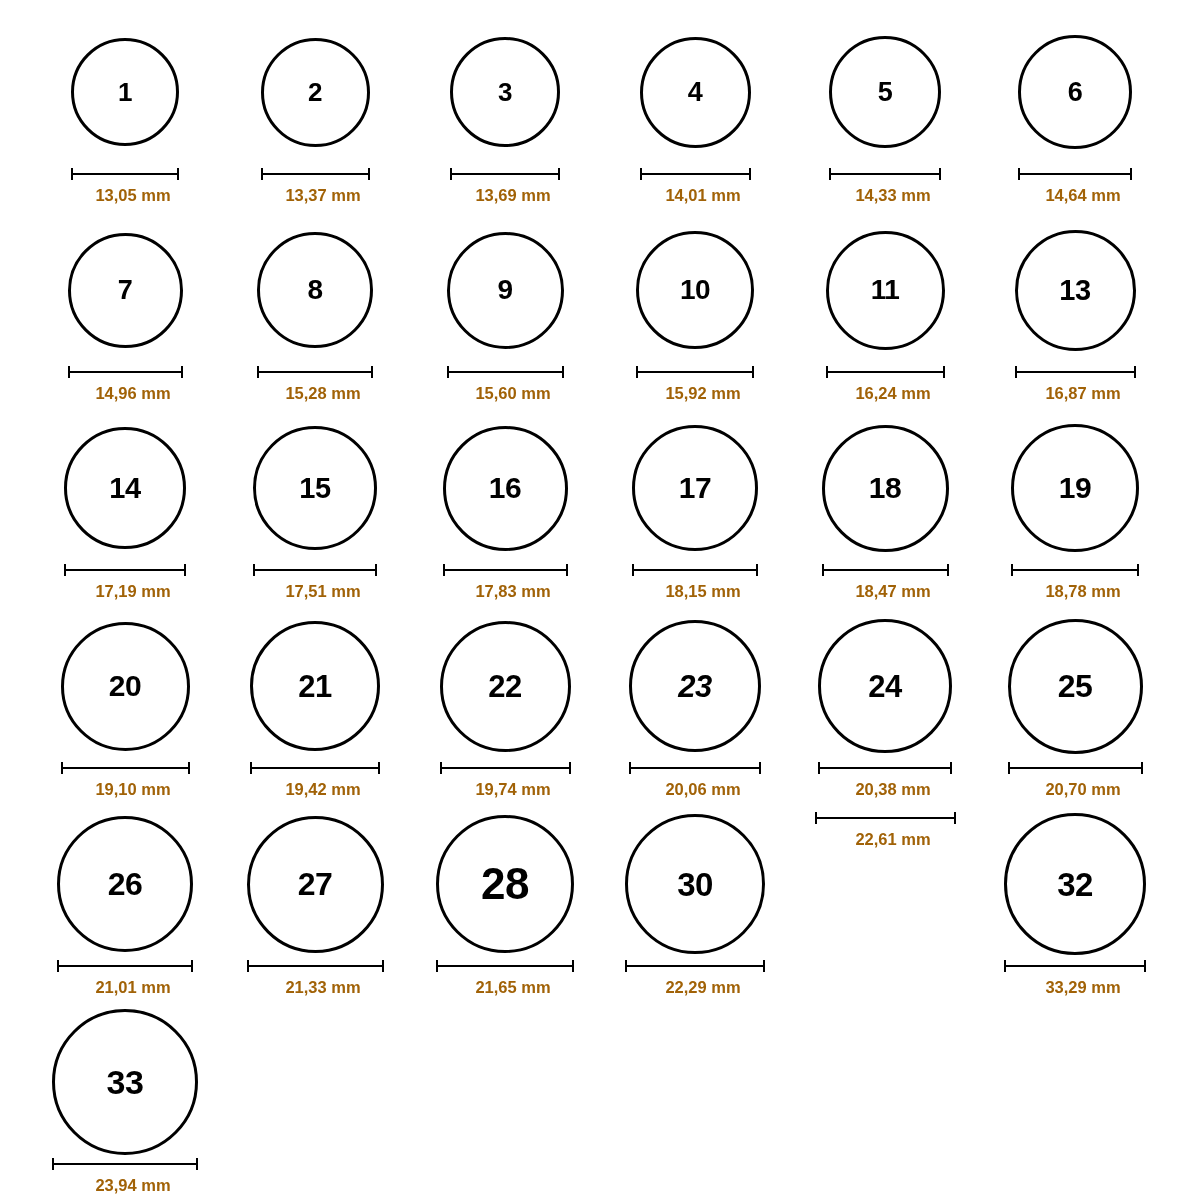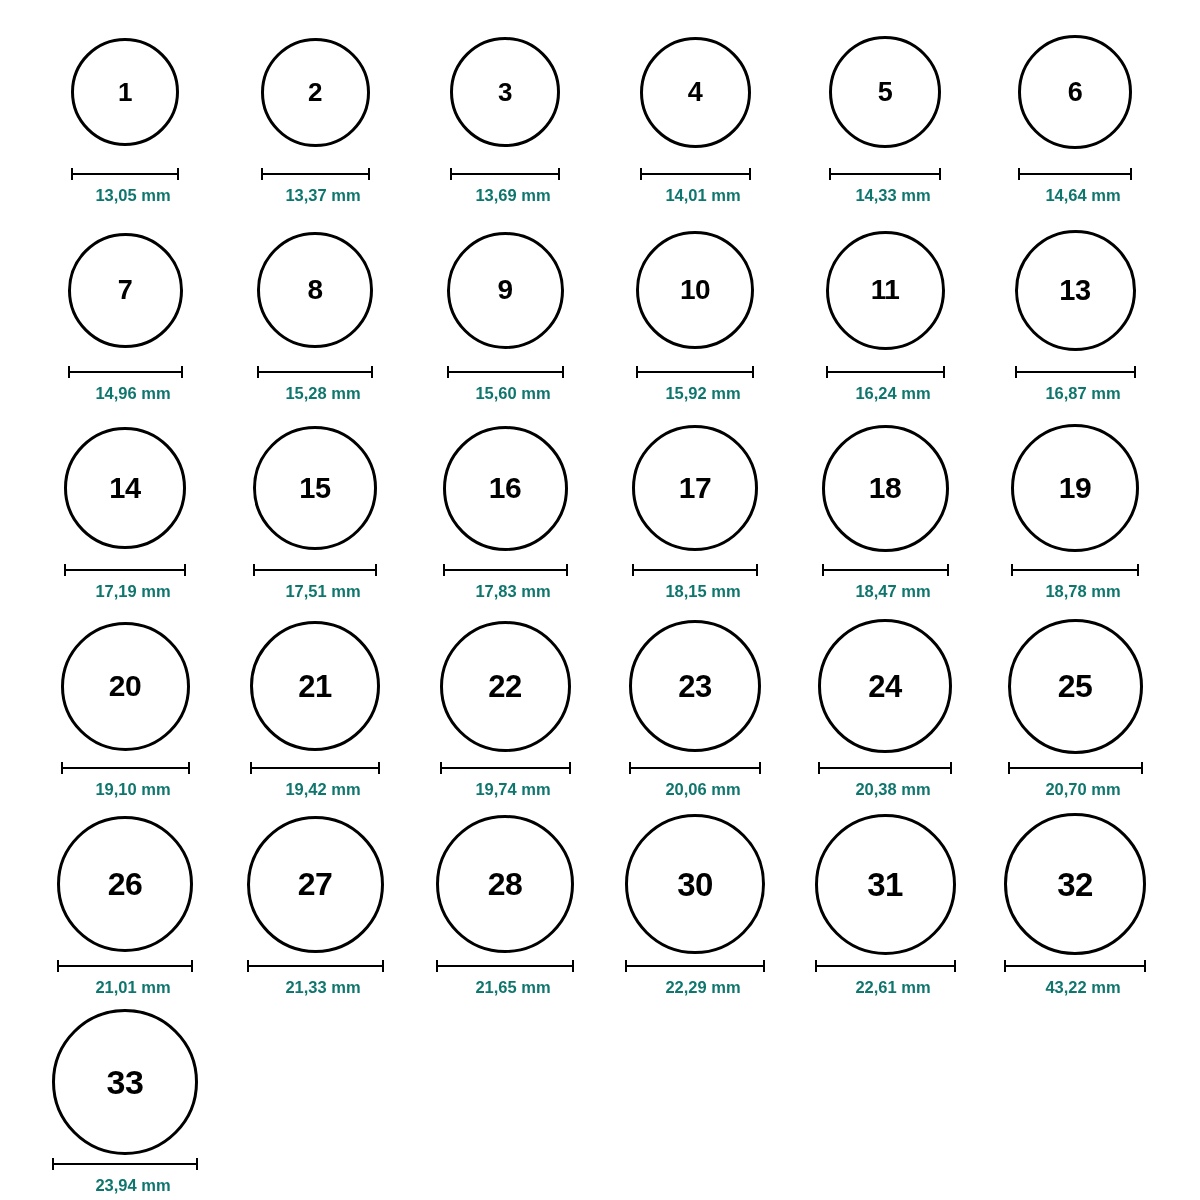--- a/index.html
+++ b/index.html
@@ -85,21 +85,21 @@
     height: 12px;
     background: #000;
   }
   .measure .tick.left { left: 0; }
   .measure .tick.right { right: 0; }
 
   .mm {
     margin-top: 6px;
     font-size: 16.5px;
     font-weight: bold;
-    color: #0f766e;
+    color: #a16207;
     letter-spacing: 0px;
     white-space: nowrap;
     margin-left: 16px;
   }
 </style>
 </head>
 <body>
 
 <div id="chart">
   <div class="grid">
@@ -371,21 +371,21 @@
         </div>
         <div class="measure" style="width: 131px;">
           <div class="bar"></div>
           <div class="tick left"></div>
           <div class="tick right"></div>
         </div>
         <div class="mm">19,74 mm</div>
       </div>
       <div class="cell">
         <div class="ring-wrap">
-          <div class="ring" style="width: 132px; height: 132px;">
+          <div class="ring" style="width: 132px; height: 132px; font-style: italic;">
             <span class="ring-label" style="font-size: 31px;">23</span>
           </div>
         </div>
         <div class="measure" style="width: 132px;">
           <div class="bar"></div>
           <div class="tick left"></div>
           <div class="tick right"></div>
         </div>
         <div class="mm">20,06 mm</div>
       </div>
@@ -437,21 +437,21 @@
         <div class="measure" style="width: 137px;">
           <div class="bar"></div>
           <div class="tick left"></div>
           <div class="tick right"></div>
         </div>
         <div class="mm">21,33 mm</div>
       </div>
       <div class="cell">
         <div class="ring-wrap">
           <div class="ring" style="width: 138px; height: 138px;">
-            <span class="ring-label" style="font-size: 32px;">28</span>
+            <span class="ring-label" style="font-size: 44px;">28</span>
           </div>
         </div>
         <div class="measure" style="width: 138px;">
           <div class="bar"></div>
           <div class="tick left"></div>
           <div class="tick right"></div>
         </div>
         <div class="mm">21,65 mm</div>
       </div>
       <div class="cell">
@@ -461,44 +461,39 @@
           </div>
         </div>
         <div class="measure" style="width: 140px;">
           <div class="bar"></div>
           <div class="tick left"></div>
           <div class="tick right"></div>
         </div>
         <div class="mm">22,29 mm</div>
       </div>
       <div class="cell">
-        <div class="ring-wrap">
-          <div class="ring" style="width: 141px; height: 141px;">
-            <span class="ring-label" style="font-size: 33px;">31</span>
-          </div>
-        </div>
         <div class="measure" style="width: 141px;">
           <div class="bar"></div>
           <div class="tick left"></div>
           <div class="tick right"></div>
         </div>
         <div class="mm">22,61 mm</div>
       </div>
       <div class="cell">
         <div class="ring-wrap">
           <div class="ring" style="width: 142px; height: 142px;">
             <span class="ring-label" style="font-size: 33px;">32</span>
           </div>
         </div>
         <div class="measure" style="width: 142px;">
           <div class="bar"></div>
           <div class="tick left"></div>
           <div class="tick right"></div>
         </div>
-        <div class="mm">43,22 mm</div>
+        <div class="mm">33,29 mm</div>
       </div>
       <div class="cell">
         <div class="ring-wrap">
           <div class="ring" style="width: 146px; height: 146px;">
             <span class="ring-label" style="font-size: 34px;">33</span>
           </div>
         </div>
         <div class="measure" style="width: 146px;">
           <div class="bar"></div>
           <div class="tick left"></div>

